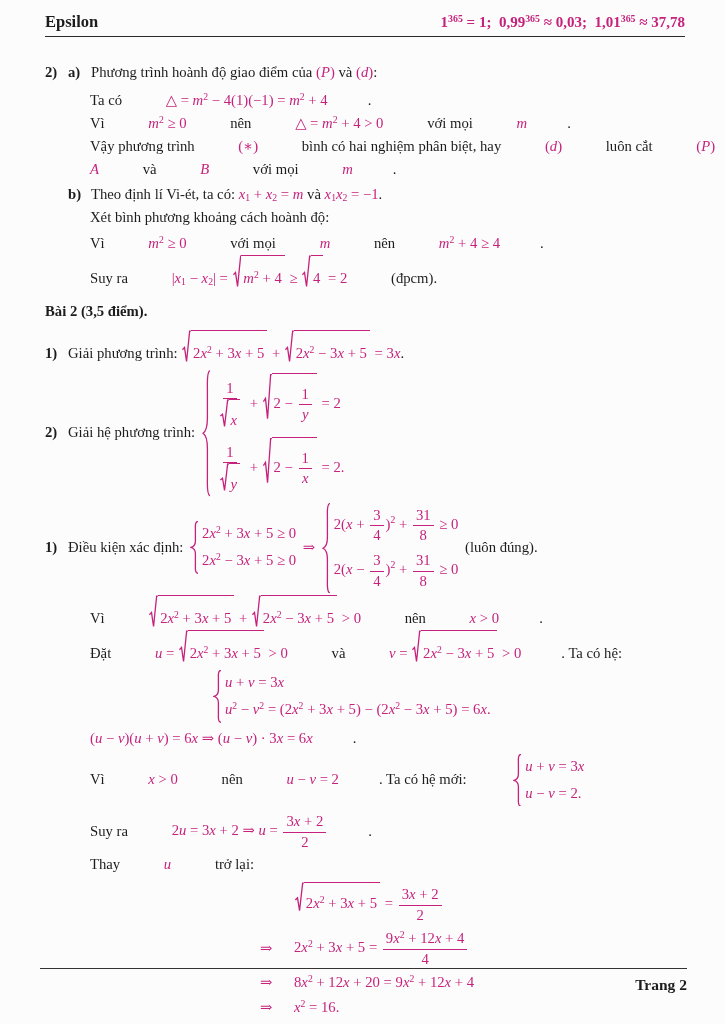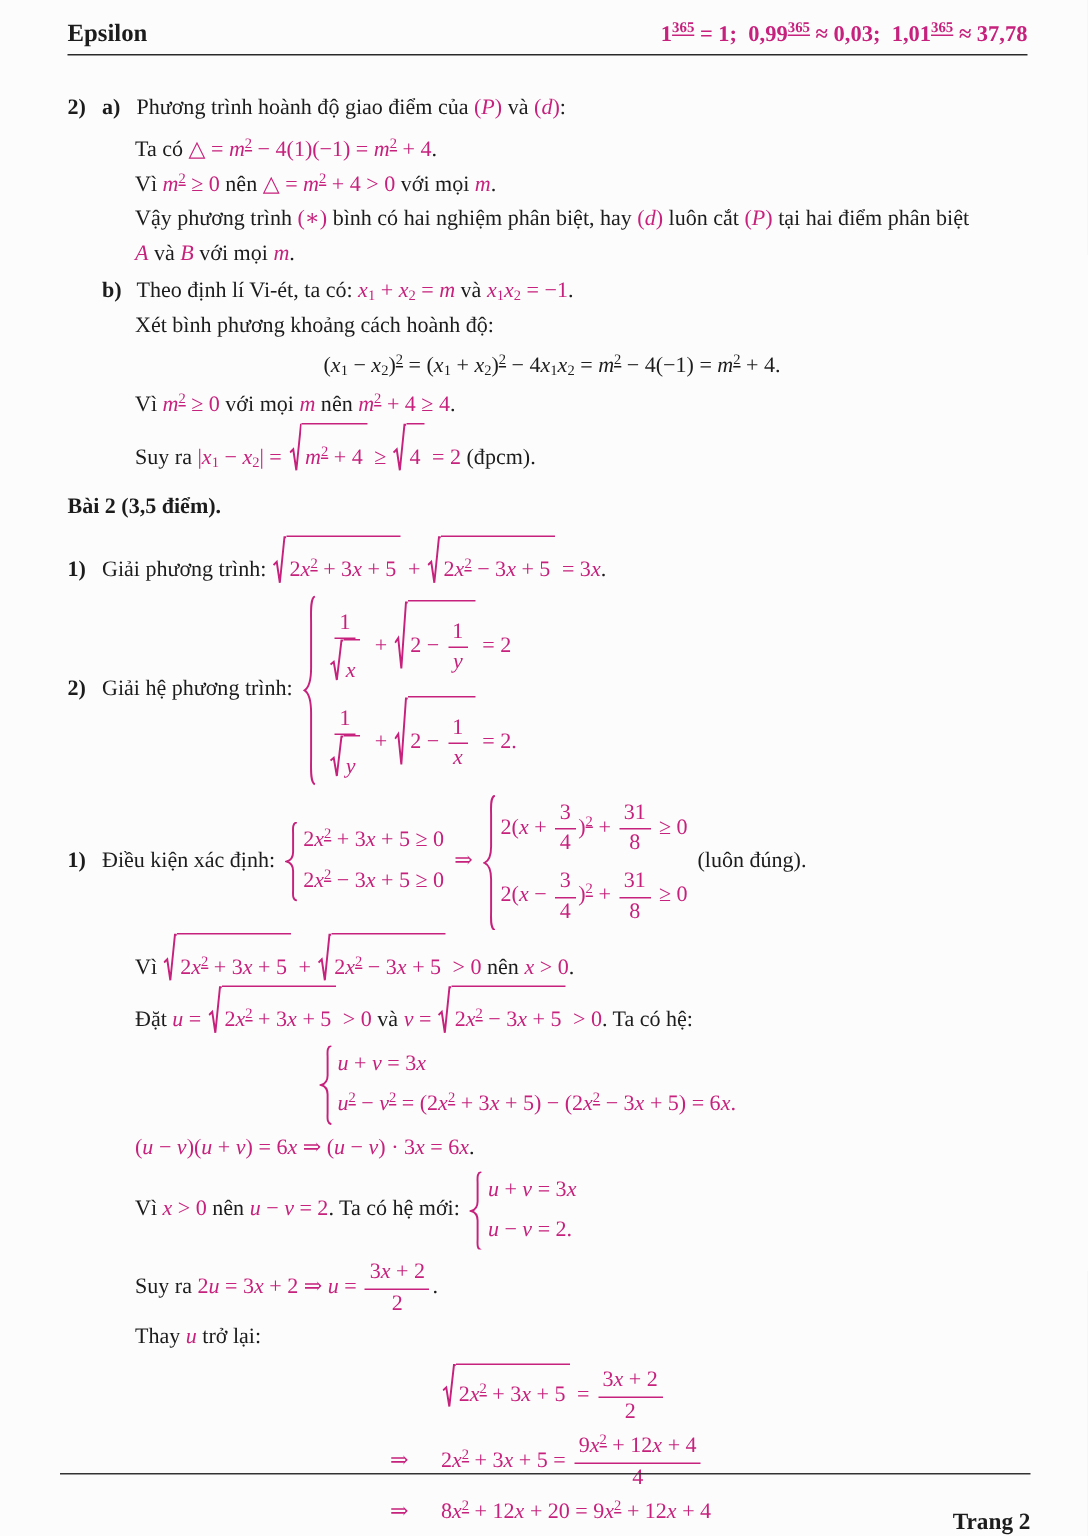--- a/index.html
+++ b/index.html
@@ -13,44 +13,44 @@
   .page{width:725px;height:1024px;position:relative;background:#fcfcfc;overflow:hidden;margin:0;}
 
   
   .header{padding:12px 40px 0 45px;}
   .header-inner{display:flex;justify-content:space-between;align-items:baseline;
     border-bottom:1.6px solid #2a2a2a;padding-bottom:4px;}
   .brand{font-weight:700;font-size:16.5px;}
   .header-math{color:var(--accent);font-weight:700;font-size:15px;}
 
   
-  .footer{position:absolute;left:40px;right:38px;bottom:0;border-top:1.3px solid #333;
-    padding-top:23px;text-align:right;}
+  .footer{position:absolute;left:40px;right:38px;bottom:30px;border-top:1.3px solid #333;
+    padding-top:7px;text-align:right;}
   .pagenum{font-weight:700;font-size:15.5px;}
 
   
   .content{padding:0 34px 0 45px;font-size:14.7px;}
   .line{display:flex;align-items:baseline;min-height:23px;line-height:23px;}
   .vcenter{align-items:center;line-height:1.35;padding:2px 0;}
   .center{justify-content:center;}
   .ind1{padding-left:23px;}
-  .ind2{padding-left:45px;}
+  .ind2{padding-left:45px;gap:40px;}
   .sysline{padding-left:165px;}
   .bold{font-weight:700;}
   .blue{color:var(--blue);}
   .seg{white-space:pre;}
   .lbl{display:inline-block;min-width:23px;font-weight:700;white-space:pre;}
 
   
   .math{white-space:pre;}
   .mp{color:var(--accent);}
   .mk{color:var(--ink);}
   .math i{font-style:italic;}
   sup,sub{font-size:66%;line-height:0;white-space:pre;}
-  sup{vertical-align:0.55em;text-decoration:underline;}
+  sup{vertical-align:0.55em;}
   sub{vertical-align:-0.22em;}
 
   .frac{display:inline-flex;flex-direction:column;align-items:center;vertical-align:middle;
     margin:0 2px;line-height:1.25;text-align:center;}
   .frac .num{border-bottom:1.35px solid currentColor;padding:0 3px 1px;}
   .frac .den{padding:0 3px;}
 
   .sqrt{display:inline-block;position:relative;padding-left:0.6em;margin:0 1px;}
   .sqrt>svg{position:absolute;left:0;top:0;width:0.6em;height:100%;}
   .sqrt>.rc{display:inline-block;border-top:1.35px solid currentColor;padding:11px 3px 0 2px;}
@@ -119,23 +119,20 @@
       <div class="line ind1" style="margin-top: 2px;">
         <span class="lbl">b)</span>
         <span class="seg">Theo định lí Vi-ét, ta có: </span>
         <span class="math seg mp"><i>x</i><sub>1</sub> + <i>x</i><sub>2</sub> = <i>m</i></span>
         <span class="seg"> và </span>
         <span class="math seg mp"><i>x</i><sub>1</sub><i>x</i><sub>2</sub> = −1</span>
         <span class="seg">.</span>
       </div>
       <div class="line ind2">
         <span class="seg">Xét bình phương khoảng cách hoành độ:</span>
-      </div>
-      <div class="line center" style="margin-top: 4px;">
-        <span class="math seg mk">(<i>x</i><sub>1</sub> − <i>x</i><sub>2</sub>)<sup>2</sup> = (<i>x</i><sub>1</sub> + <i>x</i><sub>2</sub>)<sup>2</sup> − 4<i>x</i><sub>1</sub><i>x</i><sub>2</sub> = <i>m</i><sup>2</sup> − 4(−1) = <i>m</i><sup>2</sup> + 4.</span>
       </div>
       <div class="line ind2" style="margin-top: 3px;">
         <span class="seg">Vì </span>
         <span class="math seg mp"><i>m</i><sup>2</sup> ≥ 0</span>
         <span class="seg"> với mọi </span>
         <span class="math seg mp"><i>m</i></span>
         <span class="seg"> nên </span>
         <span class="math seg mp"><i>m</i><sup>2</sup> + 4 ≥ 4</span>
         <span class="seg">.</span>
       </div>

